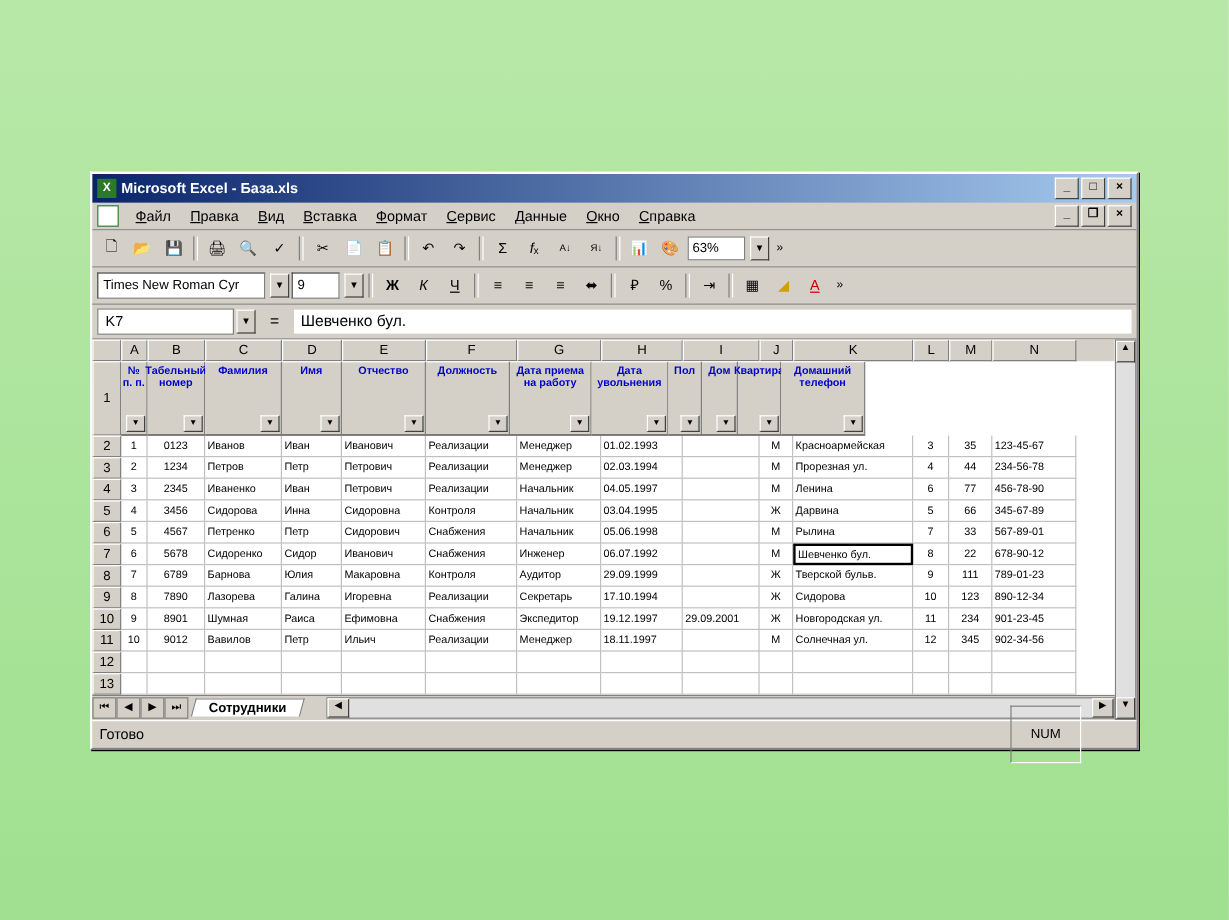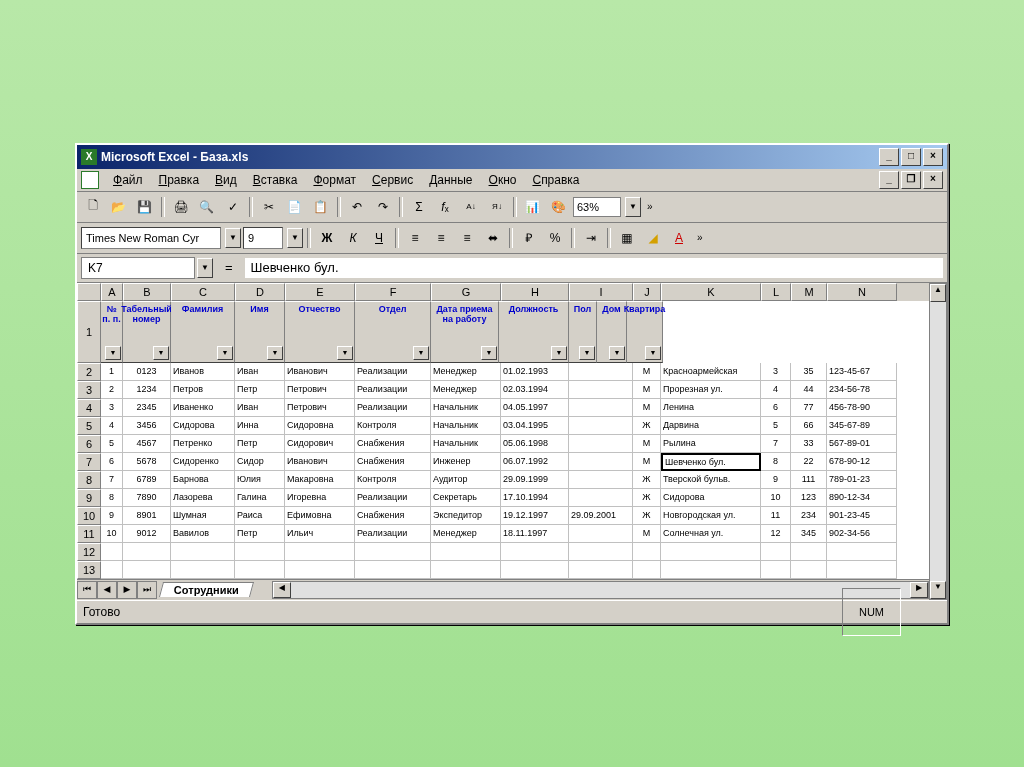--- a/index.html
+++ b/index.html
@@ -458,42 +458,46 @@
               <div class="filter-arrow">▼</div>
             </div>
             <div class="header-cell" style="width: 50px;">
               <div>Имя</div>
               <div class="filter-arrow">▼</div>
             </div>
             <div class="header-cell" style="width: 70px;">
               <div>Отчество</div>
               <div class="filter-arrow">▼</div>
             </div>
-            <div class="header-cell" style="width: 76px;">
-              <div>Отдел</div>
+            <div class="header-cell" style="width: 70px;">
+              <div>Должность</div>
               <div class="filter-arrow">▼</div>
             </div>
             <div class="header-cell" style="width: 68px;">
               <div>Дата приема на работу</div>
               <div class="filter-arrow">▼</div>
             </div>
-            <div class="header-cell" style="width: 70px;">
-              <div>Должность</div>
+            <div class="header-cell" style="width: 64px;">
+              <div>Дата увольнения</div>
               <div class="filter-arrow">▼</div>
             </div>
             <div class="header-cell" style="width: 28px;">
               <div>Пол</div>
               <div class="filter-arrow">▼</div>
             </div>
             <div class="header-cell" style="width: 30px;">
               <div>Дом</div>
               <div class="filter-arrow">▼</div>
             </div>
             <div class="header-cell" style="width: 36px;">
               <div>Квартира</div>
+              <div class="filter-arrow">▼</div>
+            </div>
+            <div class="header-cell" style="width: 70px;">
+              <div>Домашний телефон</div>
               <div class="filter-arrow">▼</div>
             </div>
           </div>
         <div id="data-rows">
             <div class="data-row">
               <div class="rowhead">2</div>
               <div class="cell center" style="width: 22px;">1</div>
               <div class="cell center" style="width: 48px;">0123</div>
               <div class="cell" style="width: 64px;">Иванов</div>
               <div class="cell" style="width: 50px;">Иван</div>

